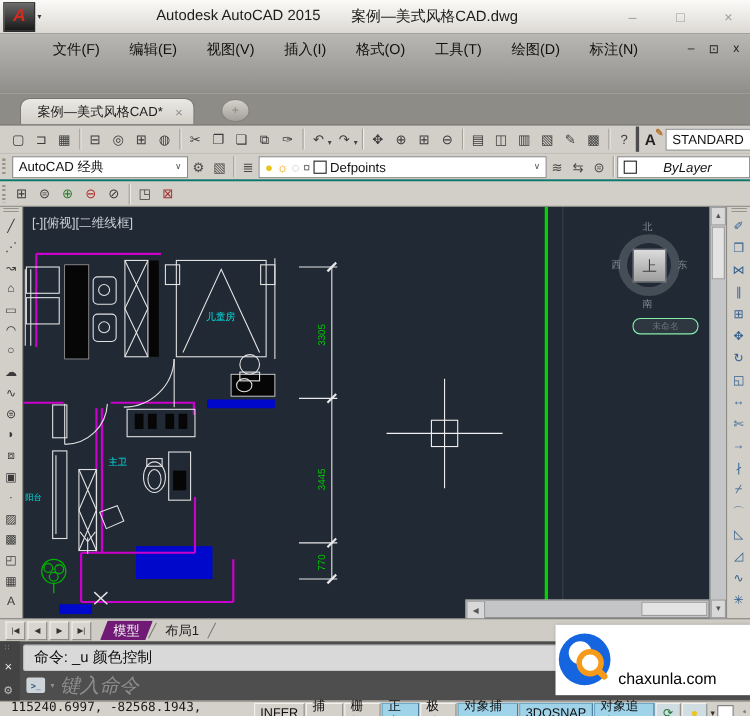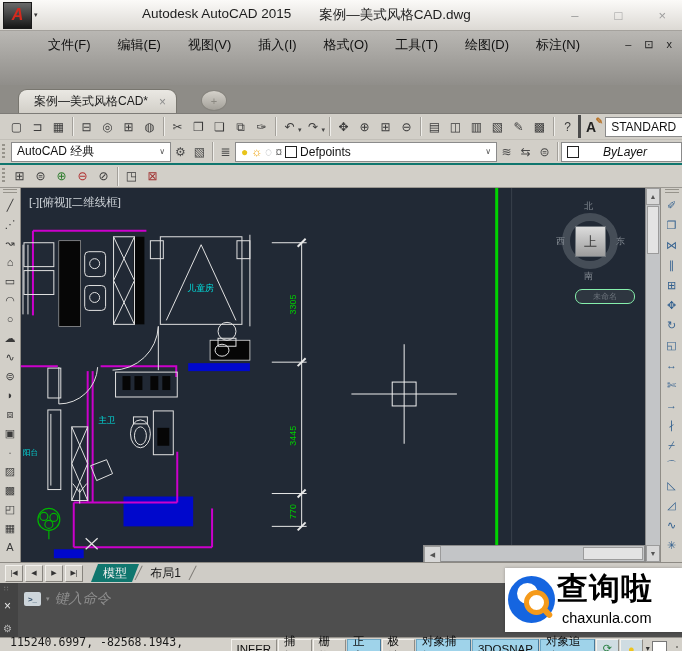--- a/index.html
+++ b/index.html
@@ -93,37 +93,37 @@
     border:1px solid #8b8b8b;display:flex;z-index:6;}
   #hscroll .scroll-btn{width:15px;height:100%;}
   .hthumb{width:58px;margin:1px 1px 1px auto;background:#e3e3e3;border:1px solid #9b9b9b;}
   
   #layout-bar{height:20px;background:#cfccc6;border-top:1px solid #8d8a84;display:flex;
     align-items:center;padding-left:5px;font-size:12px;}
   .nav-btn{width:16px;height:15px;margin-right:2px;background:#d8d5ce;
     border:1px solid;border-color:#f2f0ec #87847e #87847e #f2f0ec;color:#333;font-size:7px;
     display:grid;place-items:center;}
   .layout-tab{height:18px;display:flex;align-items:center;padding:0 12px;color:#1b1b1b;}
-  .layout-tab.active{background:#0f766e;color:#f0f0f0;
+  .layout-tab.active{background:#701a75;color:#f0f0f0;
     clip-path:polygon(7px 0,100% 0,calc(100% - 7px) 100%,0 100%);margin-left:6px;}
   .tab-slash{color:#7c7974;margin:0 -4px;}
   
   #command{height:54px;background:#4e4e4e;display:flex;}
   .cmd-left{width:18px;background:#434343;position:relative;}
   .cmd-grip{position:absolute;left:4px;top:2px;color:#9a9a9a;font-size:7px;letter-spacing:1px;}
   .cmd-close{position:absolute;left:4px;top:16px;color:#e8e8e8;font-size:12px;}
   .cmd-wrench{position:absolute;left:3px;bottom:3px;color:#b8b8b8;font-size:10px;}
   .cmd-body{flex:1;padding:3px 3px 0 3px;}
   .cmd-history{height:22px;background:#d9d9d9;border:1px solid #c2c2c2;border-radius:2px;
     display:flex;align-items:center;padding:0 9px;font-size:13.5px;color:#0e0e0e;}
   .cmd-input{height:26px;display:flex;align-items:center;gap:5px;padding:0 3px;}
   .prompt-chip{width:17px;height:14px;background:#cdd5db;border-radius:2px;color:#334f69;
     font-size:8px;font-weight:bold;display:grid;place-items:center;}
   .prompt-caret{color:#8f8f8f;font-size:7px;}
-  .cmd-placeholder{color:#8d8d8d;font-style:italic;font-size:14px;}
+  .cmd-placeholder{color:#8d8d8d;font-style:italic;font-size:18px;}
   
   #statusbar{height:21px;background:#d4d1ca;border-top:1px solid #96938d;display:flex;
     align-items:center;}
   .coords{width:228px;padding-left:10px;font-family:"DejaVu Sans Mono",monospace;
     font-size:11.5px;color:#1a1a1a;}
   .toggle{height:17px;padding:0 5px;margin-right:1px;display:flex;align-items:center;
     font-size:11.5px;color:#0f0f0f;background:#d4d1ca;border:1px solid;
     border-color:#f4f2ee #8f8c86 #8f8c86 #f4f2ee;}
   .toggle.active{background:#9fd3ea;border-color:#6fa7c4 #47799a #47799a #6fa7c4;}
   .status-iconbtn{width:21px;height:17px;display:grid;place-items:center;border:1px solid;
@@ -499,20 +499,23 @@
     </div>
 </div>
 
 <div id="command">
   <div class="cmd-left">
     <span class="cmd-grip">∷</span>
     <span class="cmd-close">×</span>
     <span class="cmd-wrench">⚙</span>
   </div>
   <div class="cmd-body">
+    <div class="cmd-history">
+      <span>命令: _u 颜色控制</span>
+    </div>
     <div class="cmd-input">
       <span class="prompt-chip">&gt;_</span>
       <span class="prompt-caret">▾</span>
       <span class="cmd-placeholder">键入命令</span>
     </div>
   </div>
 </div>
 
 <div id="statusbar">
   <span class="coords">115240.6997, -82568.1943, 0.0000</span>
@@ -535,15 +538,14 @@
   <div class="corner-grip"></div>
 </div>
 
 <div id="watermark">
   <div class="wm-logo">
     <div class="wm-c1"></div>
     <div class="wm-c2"></div>
     <div class="wm-c3"></div>
     <div class="wm-c4"></div>
   </div>
-  <div class="wm-text">查询啦</div>
   <div class="wm-domain">chaxunla.com</div>
 </div>
 
 </body></html>

